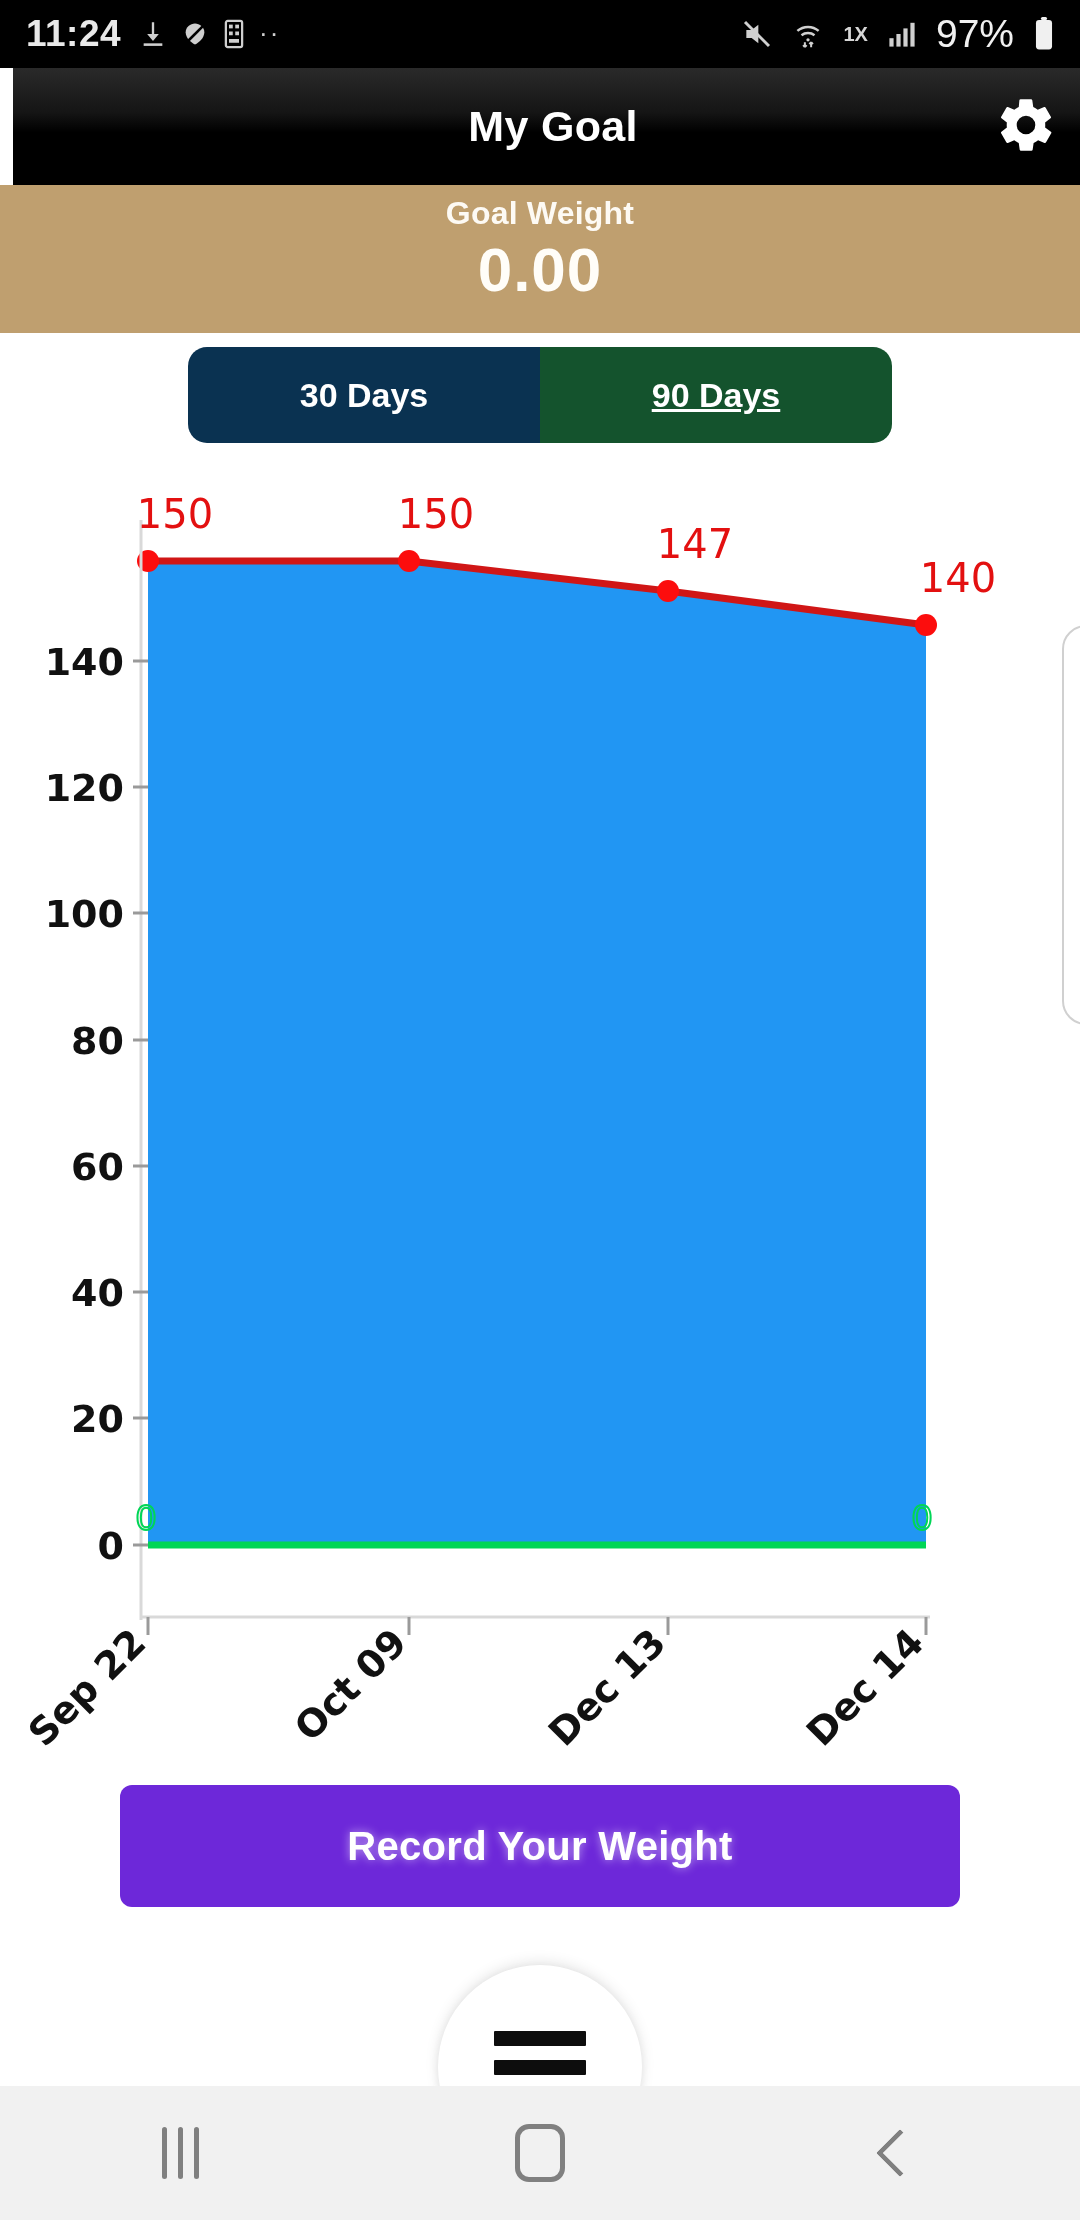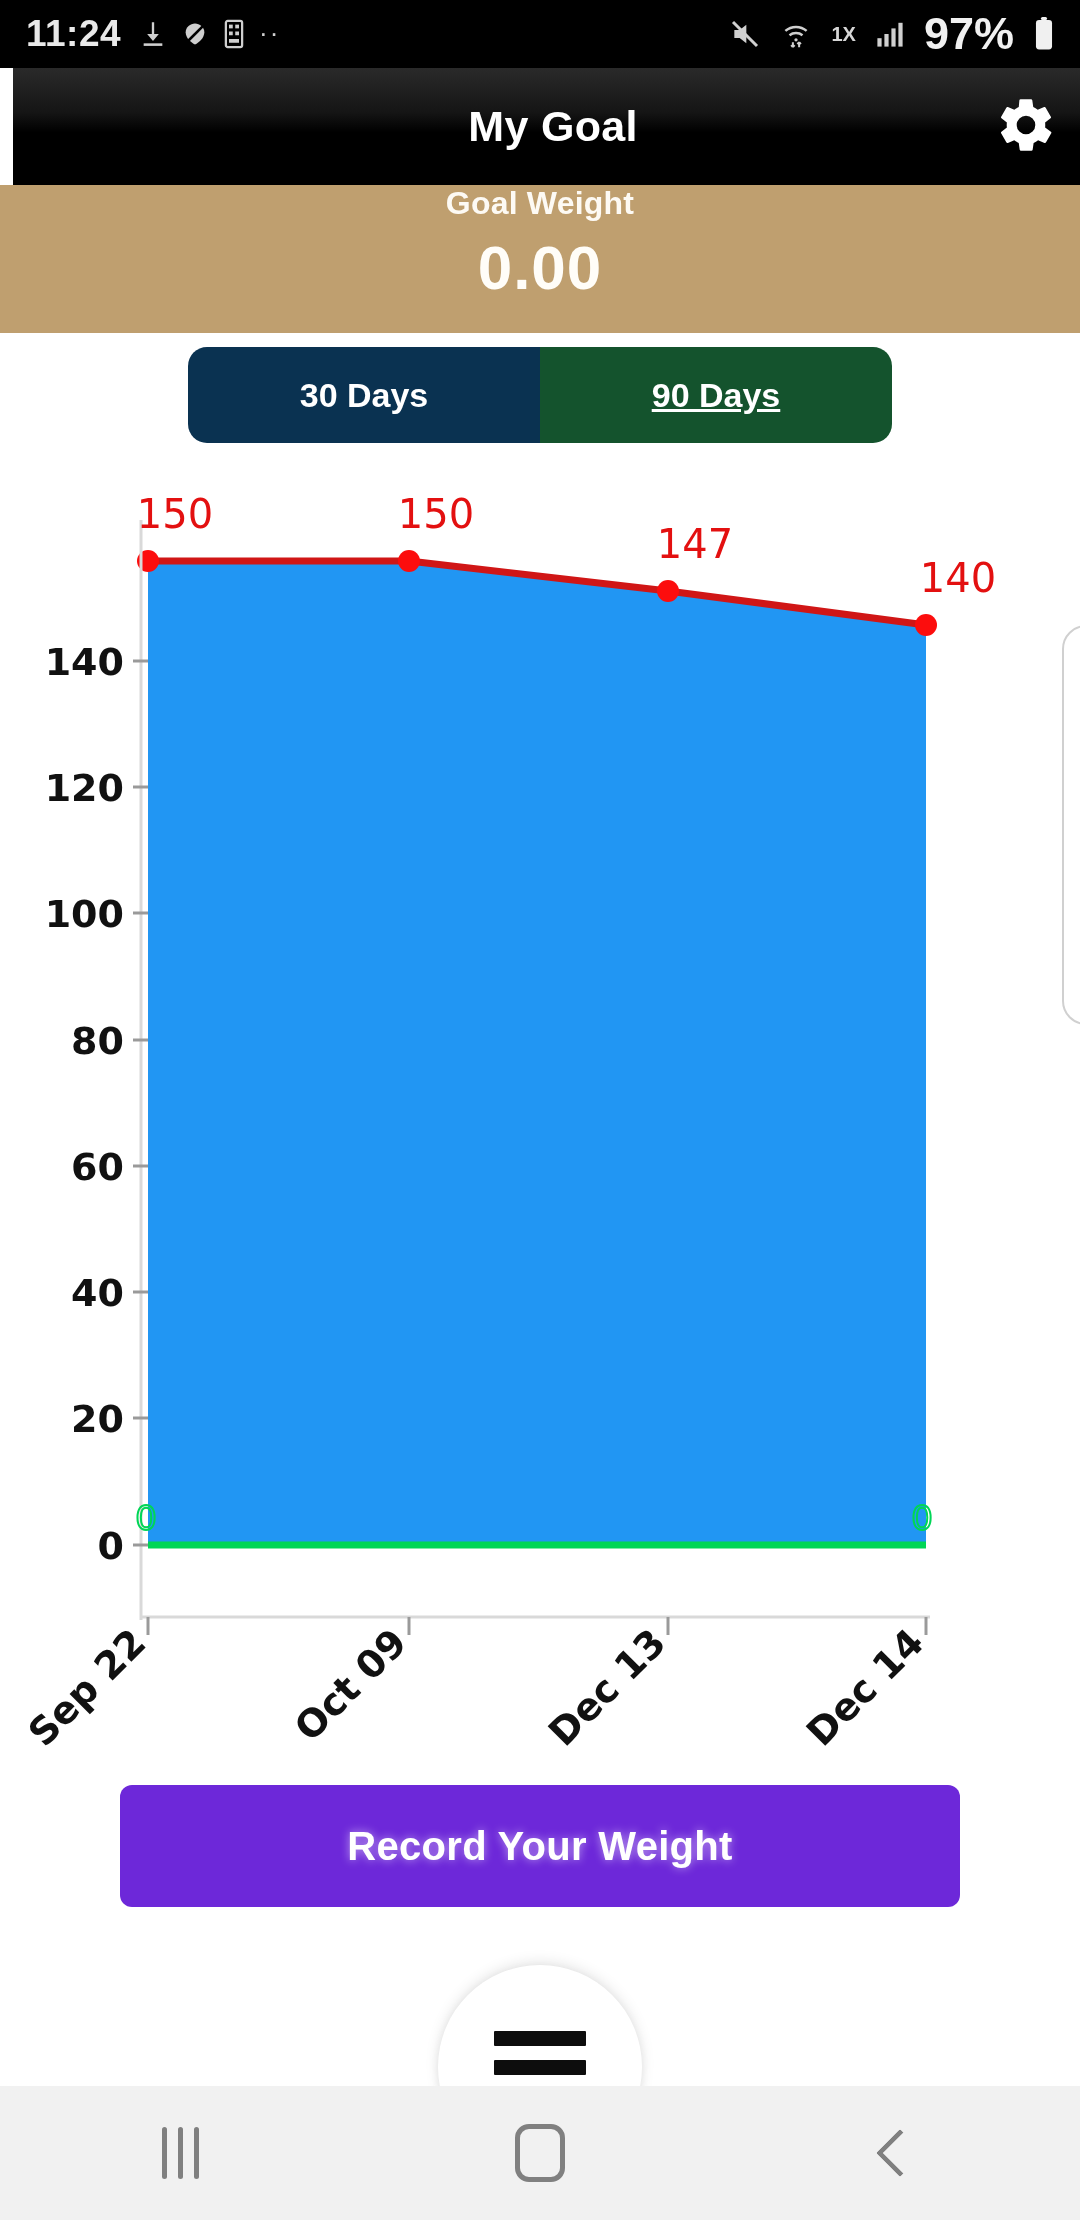--- a/index.html
+++ b/index.html
@@ -14,21 +14,21 @@
   
   .statusbar {
     position:absolute; top:0; left:0; width:1080px; height:68px;
     background:#000000; color:#e8e8e8;
     display:flex; align-items:center; padding:1px 26px;
   }
   .sb-clock { font-size:37px; font-weight:600; letter-spacing:.5px; color:#e9e9e9; }
   .sb-left-icons { display:flex; align-items:center; gap:14px; margin-left:18px; }
   .sb-spacer { flex:1; }
   .sb-right { display:flex; align-items:center; gap:20px; }
-  .sb-batt-text { font-size:45px; font-weight:700; color:#f0f0f0; letter-spacing:0px; }
+  .sb-batt-text { font-size:39px; font-weight:400; color:#f0f0f0; letter-spacing:0px; }
   .sb-1x { font-size:20px; font-weight:600; color:#d6d6d6; }
   .ic { display:block; }
   .dots { letter-spacing:2px; font-size:26px; color:#cfcfcf; line-height:.6; }
 
   
   .appbar {
     position:absolute; top:68px; left:0; width:1080px; height:117px;
     background:linear-gradient(to bottom,#2a2a2a 0%,#151515 38%,#000 55%,#000 100%);
     display:flex; align-items:center; justify-content:center;margin-left:13px;
   }
@@ -38,24 +38,24 @@
   .gear-btn {
     position:absolute; right:32px; top:50%; transform:translateY(-50%);
     width:70px; height:70px; display:flex; align-items:center; justify-content:center;
   }
 
   
   .goal-banner {
     position:absolute; top:185px; left:0; width:1080px; height:148px;
     background:#bf9f6f;
     display:flex; flex-direction:column; align-items:center; justify-content:flex-start;
-    padding-top:0;
+    padding-top:10px;
   }
   .goal-label { color:#fdfaf4; font-size:32px; font-weight:600; letter-spacing:.2px; }
-  .goal-value { color:#fffdf8; font-size:62px; font-weight:700; margin-top:10px; letter-spacing:1px; }
+  .goal-value { color:#fffdf8; font-size:62px; font-weight:700; margin-top:2px; letter-spacing:1px; }
 
   
   .tabs {
     position:absolute; top:347px; left:188px; width:704px; height:96px;
     display:flex; border-radius:19px; overflow:hidden;
   }
   .tab {
     flex:1; display:flex; align-items:center; justify-content:center;
     color:#ffffff; font-size:34px; font-weight:700;
     background:#0a3251;

